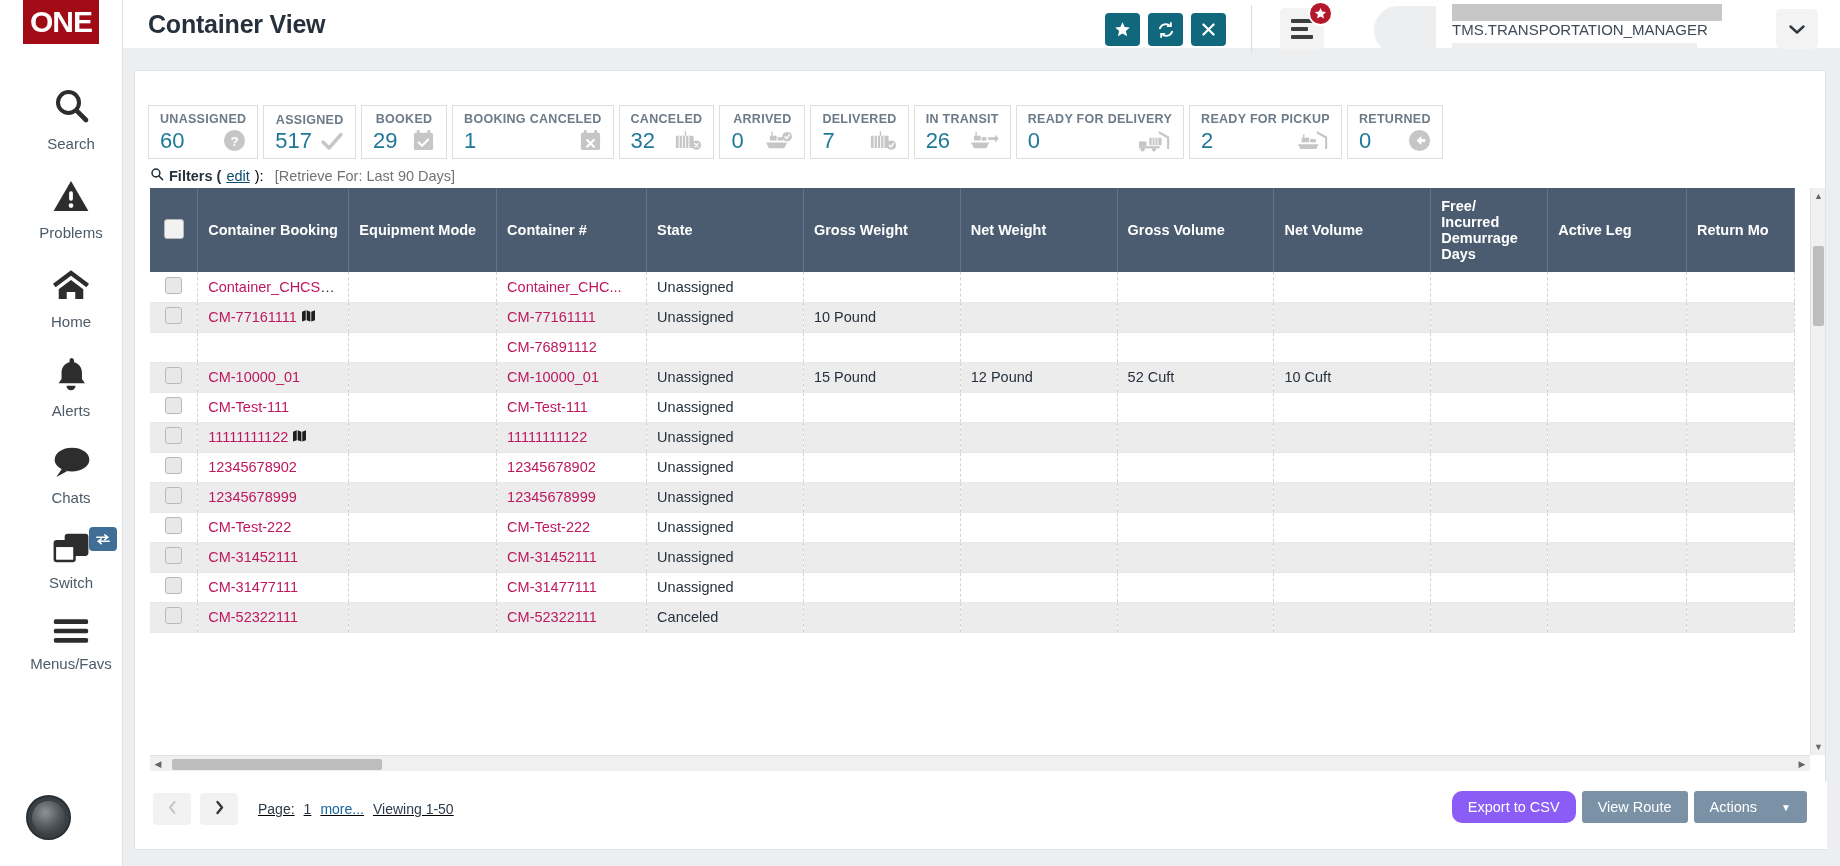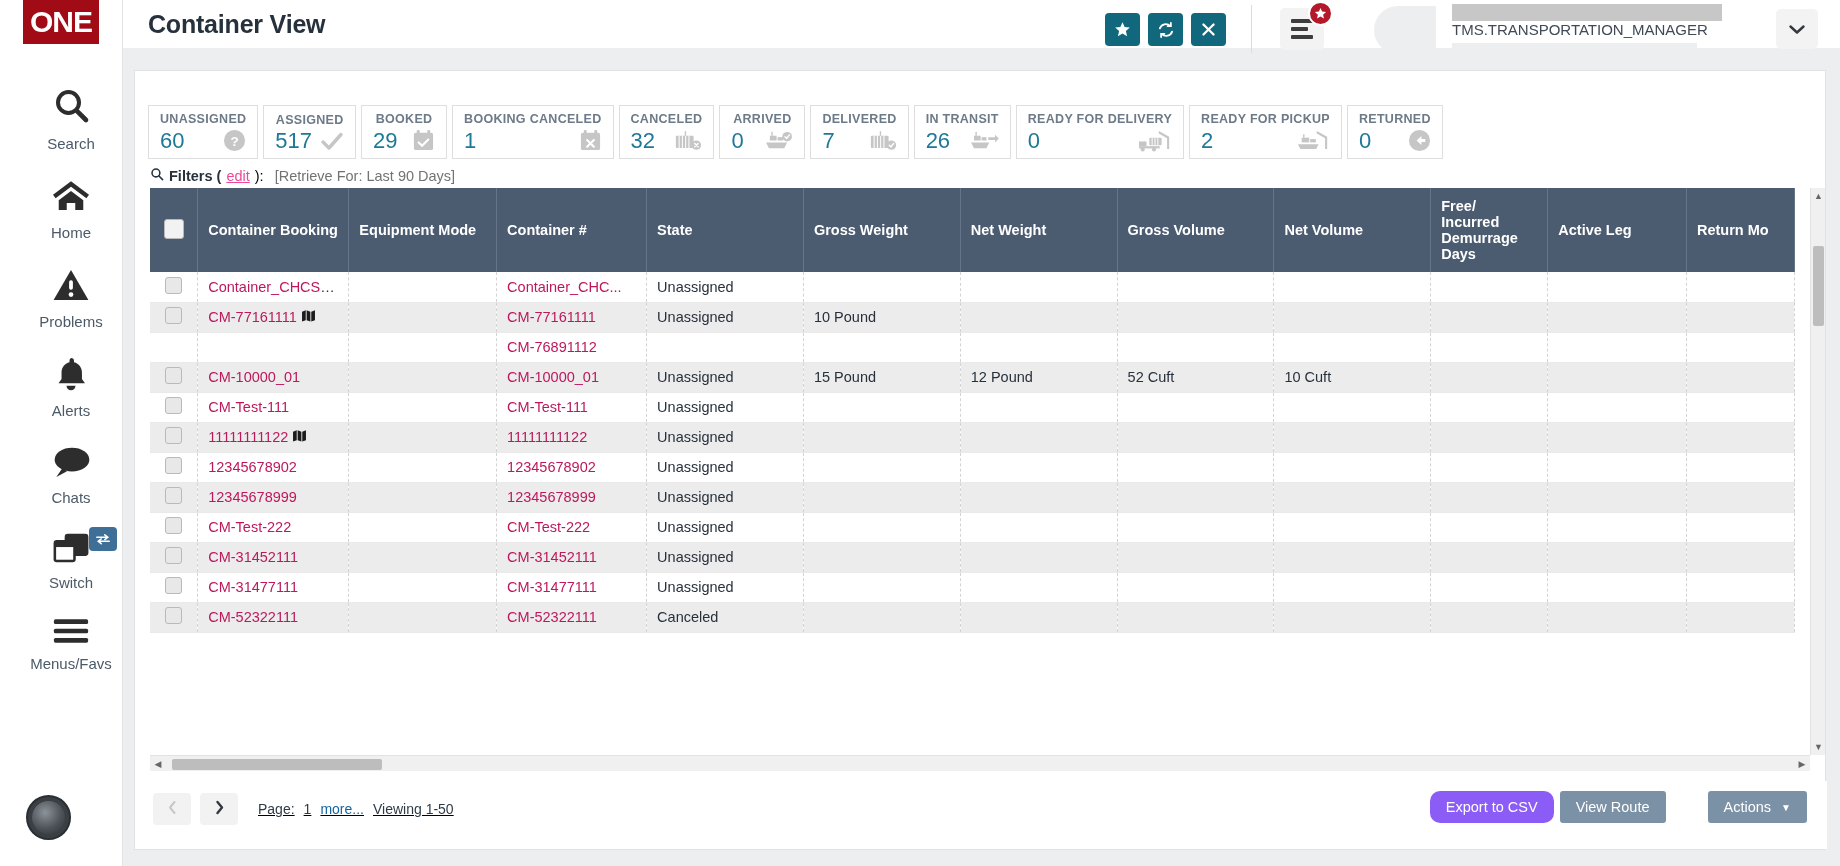--- a/index.html
+++ b/index.html
@@ -190,21 +190,21 @@
   }
   .tile-icon { color: #c6c6c6; display:flex;align-items:center; }
 
   
   #filters-row {
     position: absolute; left: 15px; top: 96px;
     display: flex; align-items: center; gap: 5px;
     font-size: 14.5px;
   }
   #filters-label { font-weight: bold; color: #27313c; }
-  #filters-edit { color: #ec4899; text-decoration: underline; cursor: pointer; }
+  #filters-edit { color: #0c4a6e; text-decoration: underline; cursor: pointer; }
   #filters-value { color: #737373; margin-left: 6px; }
 
   
   #table-wrap {
     position: absolute; left: 15px; top: 117px;
     width: 1660px; height: 567px;
     overflow: hidden;
     background: #ffffff;
   }
   table#grid {
@@ -332,58 +332,58 @@
   }
   .ft-btn {
     height: 32px; padding: 0 16px;
     border: none; border-radius: 3px;
     font-size: 14.5px; color: #ffffff;
     display: flex; align-items: center; justify-content: center;
     cursor: pointer;
   }
   #btn-export { background: #8b5cf6; border-radius: 10px; }
   #btn-view-route { background: #7b91a6; }
-  #btn-actions { background: #7b91a6; gap: 10px; margin-left: 36px; }
+  #btn-actions { background: #7b91a6; gap: 24px; }
   .caret-dn { font-size: 10px; }
 </style>
 </head>
 <body>
 
 <div id="left-rail">
   <div id="brand-logo">ONE</div>
 
   <div class="rail-item">
     <span class="rail-icon">
       <svg width="40" height="40" viewBox="0 0 24 24" fill="none" stroke="#2d2d2d" stroke-width="2.4">
         <circle cx="10.5" cy="10.5" r="6.3"></circle>
           <line x1="15.2" y1="15.2" x2="21" y2="21" stroke-linecap="round" stroke-width="2.8"></line>
       </svg>
     </span>
     <span class="rail-label">Search</span>
   </div>
 
   <div class="rail-item">
     <span class="rail-icon">
-      <svg width="42" height="36" viewBox="0 0 24 22" fill="#2d2d2d">
-        <path d="M12 2 L23 10.2 L21.4 12.3 L12 5.3 L2.6 12.3 L1 10.2 Z"></path>
-        <path d="M12 8 L19.5 13.6 V19.5 H14.6 V15.3 H9.4 V19.5 H4.5 V13.6 Z"></path>
-      </svg>
-    </span>
-    <span class="rail-label">Home</span>
-  </div>
-
-  <div class="rail-item">
-    <span class="rail-icon">
       <svg width="38" height="36" viewBox="0 0 24 22" fill="#2d2d2d">
         <path d="M12 1.5 L23 20.5 H1 Z"></path>
         <rect x="10.8" y="8" width="2.4" height="6" rx="1.1" fill="#ffffff"></rect>
         <circle cx="12" cy="17" r="1.5" fill="#ffffff"></circle>
       </svg>
     </span>
     <span class="rail-label">Problems</span>
+  </div>
+
+  <div class="rail-item">
+    <span class="rail-icon">
+      <svg width="42" height="36" viewBox="0 0 24 22" fill="#2d2d2d">
+        <path d="M12 2 L23 10.2 L21.4 12.3 L12 5.3 L2.6 12.3 L1 10.2 Z"></path>
+        <path d="M12 8 L19.5 13.6 V19.5 H14.6 V15.3 H9.4 V19.5 H4.5 V13.6 Z"></path>
+      </svg>
+    </span>
+    <span class="rail-label">Home</span>
   </div>
 
   <div class="rail-item">
     <span class="rail-icon">
       <svg width="34" height="36" viewBox="0 0 22 24" fill="#2d2d2d">
         <path d="M11 1.4 a2 2 0 0 1 2 2 v0.8 c3.3 0.8 5.3 3.5 5.3 7 v4.2 l2 2.8 H2.7 l2-2.8 V11.2 c0-3.5 2-6.2 5.3-7 V3.4 a2 2 0 0 1 1-2 Z"></path>
         <path d="M8 19.8 h6 a3 3 0 0 1 -6 0 Z"></path>
       </svg>
     </span>
     <span class="rail-label">Alerts</span>

